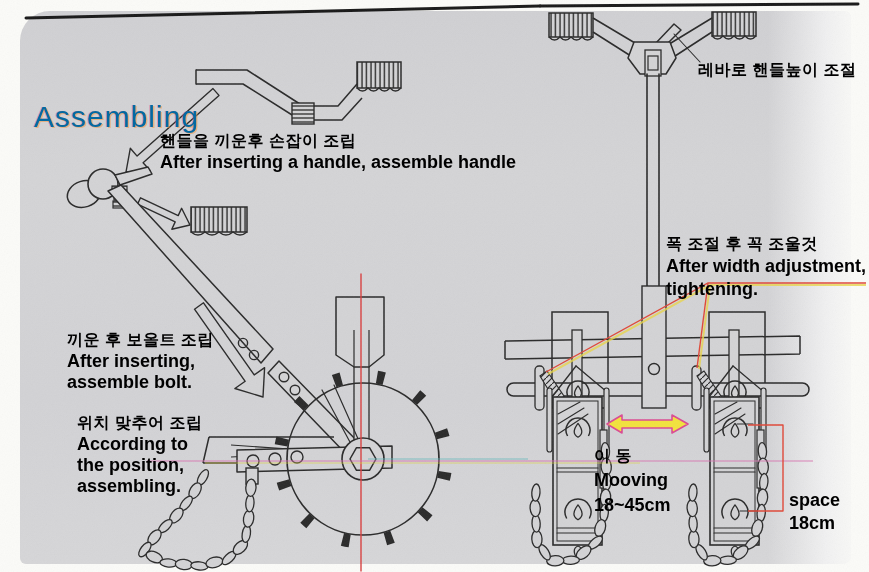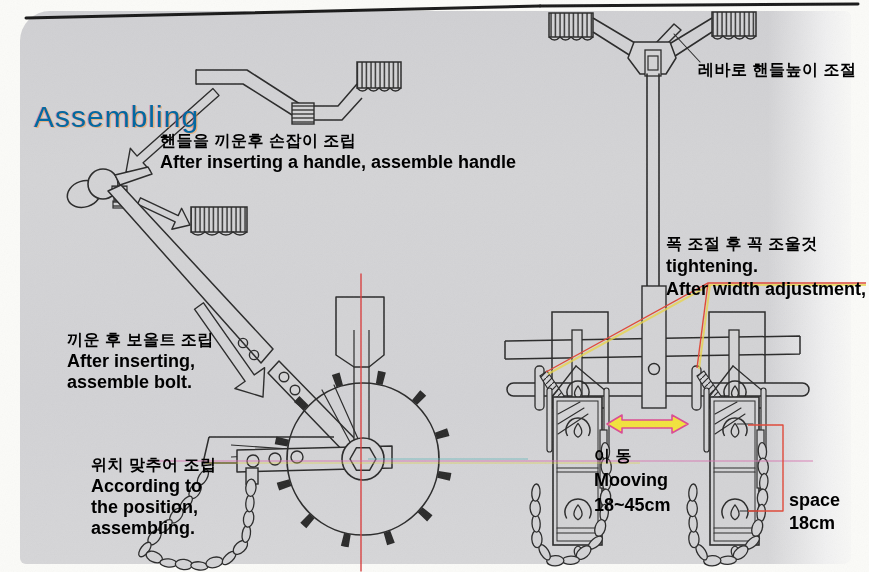--- a/index.html
+++ b/index.html
@@ -282,31 +282,31 @@
   <div class="ko">핸들을 끼운후 손잡이 조립</div>
   <div class="en">After inserting a handle, assemble handle</div>
 </div>
 
 <div class="blk" style="left:698px;top:60px;">
   <div class="ko">레바로 핸들높이 조절</div>
 </div>
 
 <div class="blk" style="left:666px;top:211px;line-height:23px;margin-top:21px;">
   <div class="ko">폭 조절 후 꼭 조울것</div>
+  <div class="en">After width adjustment,</div>
   <div class="en">tightening.</div>
-  <div class="en">After width adjustment,</div>
 </div>
 
 <div class="blk" style="left:67px;top:330px;">
   <div class="ko">끼운 후 보올트 조립</div>
   <div class="en">After inserting,</div>
   <div class="en">assemble bolt.</div>
 </div>
 
-<div class="blk" style="left:91px;top:413px;margin-top:42px;">
+<div class="blk" style="left:77px;top:413px;">
   <div class="ko">위치 맞추어 조립</div>
   <div class="en">According to</div>
   <div class="en">the position,</div>
   <div class="en">assembling.</div>
 </div>
 
 <div class="blk" style="left:594px;top:443px;line-height:25px;">
   <div class="ko">이 동</div>
   <div class="en">Mooving</div>
   <div class="en">18~45cm</div>

